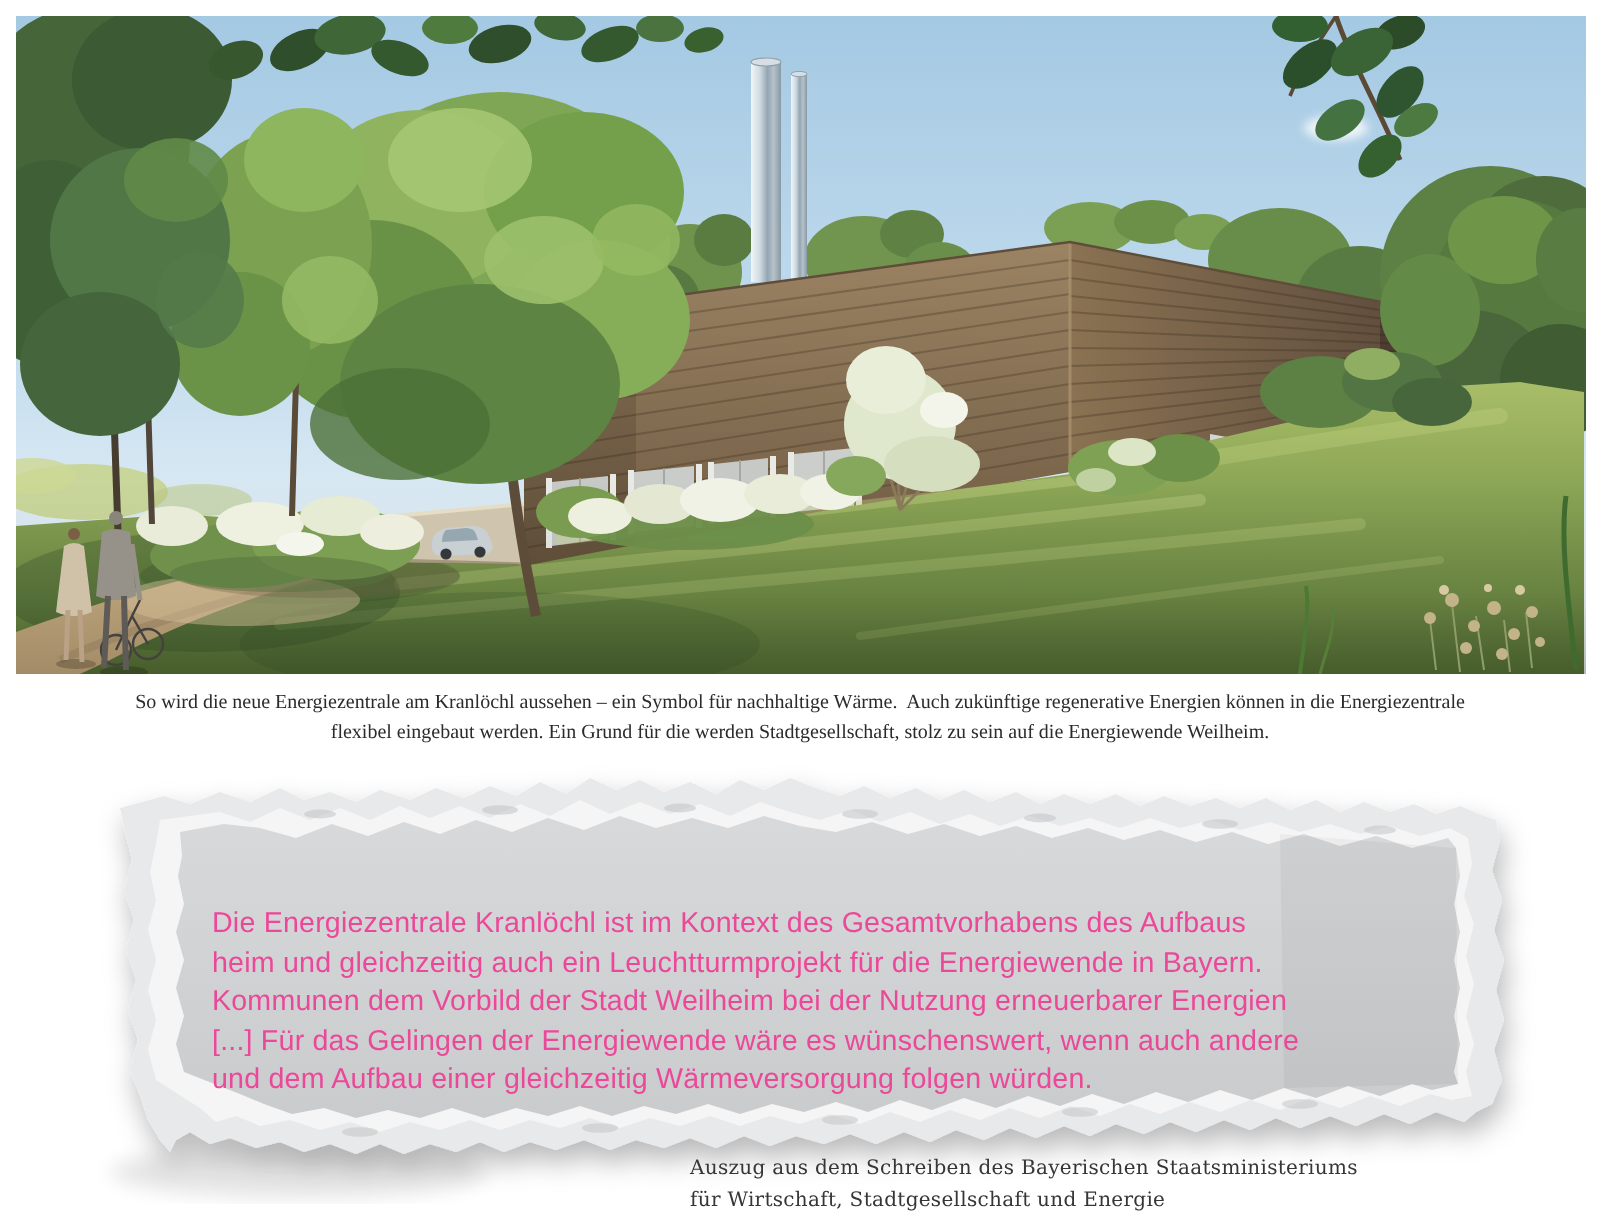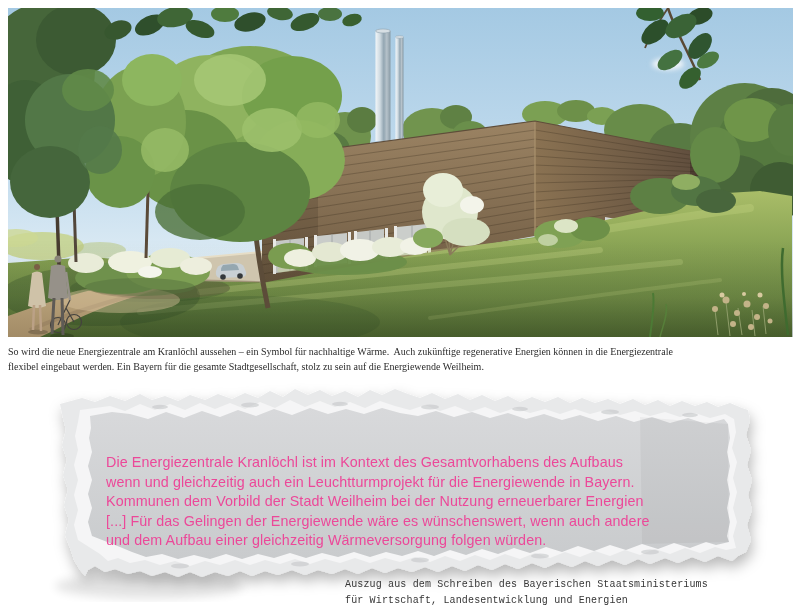--- a/index.html
+++ b/index.html
@@ -1,32 +1,32 @@
 <!DOCTYPE html>
 <html><head>
 <meta charset="utf-8">
 <style>
   html,body{margin:0;padding:0;background:#ffffff;}
   .page{position:relative;width:800px;height:615px;background:#ffffff;overflow:hidden;
         font-family:"Liberation Sans",sans-serif;}
   .photo{position:absolute;left:8px;top:8px;width:785px;height:329px;}
   .photo svg{display:block;}
-  .caption{position:absolute;left:8px;top:344px;width:784px;text-align:left;
+  .caption{position:absolute;left:8px;top:344px;width:784px;text-align:center;
            font-family:"Liberation Serif",serif;font-size:10px;line-height:15px;
            color:#2b2b2b;}
   .caption .cap-line{white-space:pre;}
   .note-art{position:absolute;left:0;top:378px;width:800px;height:237px;}
   .note-text{position:absolute;left:106px;top:453px;
              font-family:"Liberation Sans",sans-serif;font-size:14.3px;line-height:19.6px;
              letter-spacing:0.1px;color:#ec4899;}
   .note-text .note-line{white-space:pre;}
   .source{position:absolute;left:345px;top:577px;
           font-family:"DejaVu Serif",serif;font-size:10px;line-height:15.5px;
           color:#363636;letter-spacing:0.15px;}
-  .source .src-line{white-space:pre;font-family:Liberation Mono, monospace;}
+  .source .src-line{white-space:pre;}
 </style>
 </head>
 <body>
 
 <div class="page">
 
   <div class="photo">
     <svg viewBox="8 8 785 329" width="785" height="329" xmlns="http://www.w3.org/2000/svg">
       <defs>
         <linearGradient id="skyG" x1="0" y1="0" x2="0" y2="1">
@@ -371,21 +371,21 @@
         </g>
         <path d="M650,337 C652,320 655,305 653,293" stroke="#4c7a35" stroke-width="2" fill="none"></path>
         <path d="M660,337 C663,325 668,315 666,304" stroke="#577f3a" stroke-width="1.5" fill="none"></path>
         <path d="M788,335 C784,300 780,270 783,248" stroke="#3f6b2f" stroke-width="2.5" fill="none"></path>
       </g>
     </svg>
   </div>
 
   <div class="caption">
     <div class="cap-line">So wird die neue Energiezentrale am Kranlöchl aussehen – ein Symbol für nachhaltige Wärme.  Auch zukünftige regenerative Energien können in die Energiezentrale</div>
-    <div class="cap-line">flexibel eingebaut werden. Ein Bayern für die gesamte Stadtgesellschaft, stolz zu sein auf die Energiewende Weilheim.</div>
+    <div class="cap-line">flexibel eingebaut werden. Ein Grund für die werden Stadtgesellschaft, stolz zu sein auf die Energiewende Weilheim.</div>
   </div>
 
   <div class="note-art">
     <svg viewBox="0 378 800 237" width="800" height="237" xmlns="http://www.w3.org/2000/svg">
       <defs>
         <linearGradient id="innerG" x1="0" y1="0" x2="0" y2="1">
           <stop offset="0" stop-color="#d8d9db"></stop>
             <stop offset="1" stop-color="#c9cbcd"></stop>
         </linearGradient>
         <filter id="paperShadow" x="-20%" y="-20%" width="140%" height="140%">
@@ -445,24 +445,24 @@
         <ellipse cx="420" cy="560" rx="9" ry="2.4"></ellipse>
           <ellipse cx="540" cy="556" rx="9" ry="2.4"></ellipse>
         <ellipse cx="650" cy="552" rx="9" ry="2.4"></ellipse>
       </g>
       <polygon fill="#000000" opacity="0.04" points="640,417 728,424 729,542 642,544"></polygon>
     </svg>
   </div>
 
   <div class="note-text">
     <div class="note-line">Die Energiezentrale Kranlöchl ist im Kontext des Gesamtvorhabens des Aufbaus</div>
-    <div class="note-line">wenn und gleichzeitig auch ein Leuchtturmprojekt für die Energiewende in Bayern.</div>
+    <div class="note-line">heim und gleichzeitig auch ein Leuchtturmprojekt für die Energiewende in Bayern.</div>
     <div class="note-line">Kommunen dem Vorbild der Stadt Weilheim bei der Nutzung erneuerbarer Energien</div>
     <div class="note-line">[...] Für das Gelingen der Energiewende wäre es wünschenswert, wenn auch andere</div>
     <div class="note-line">und dem Aufbau einer gleichzeitig Wärmeversorgung folgen würden.</div>
   </div>
 
   <div class="source">
     <div class="src-line">Auszug aus dem Schreiben des Bayerischen Staatsministeriums</div>
-    <div class="src-line">für Wirtschaft, Landesentwicklung und Energien</div>
+    <div class="src-line">für Wirtschaft, Stadtgesellschaft und Energie</div>
   </div>
 
 </div>
 
 </body></html>

